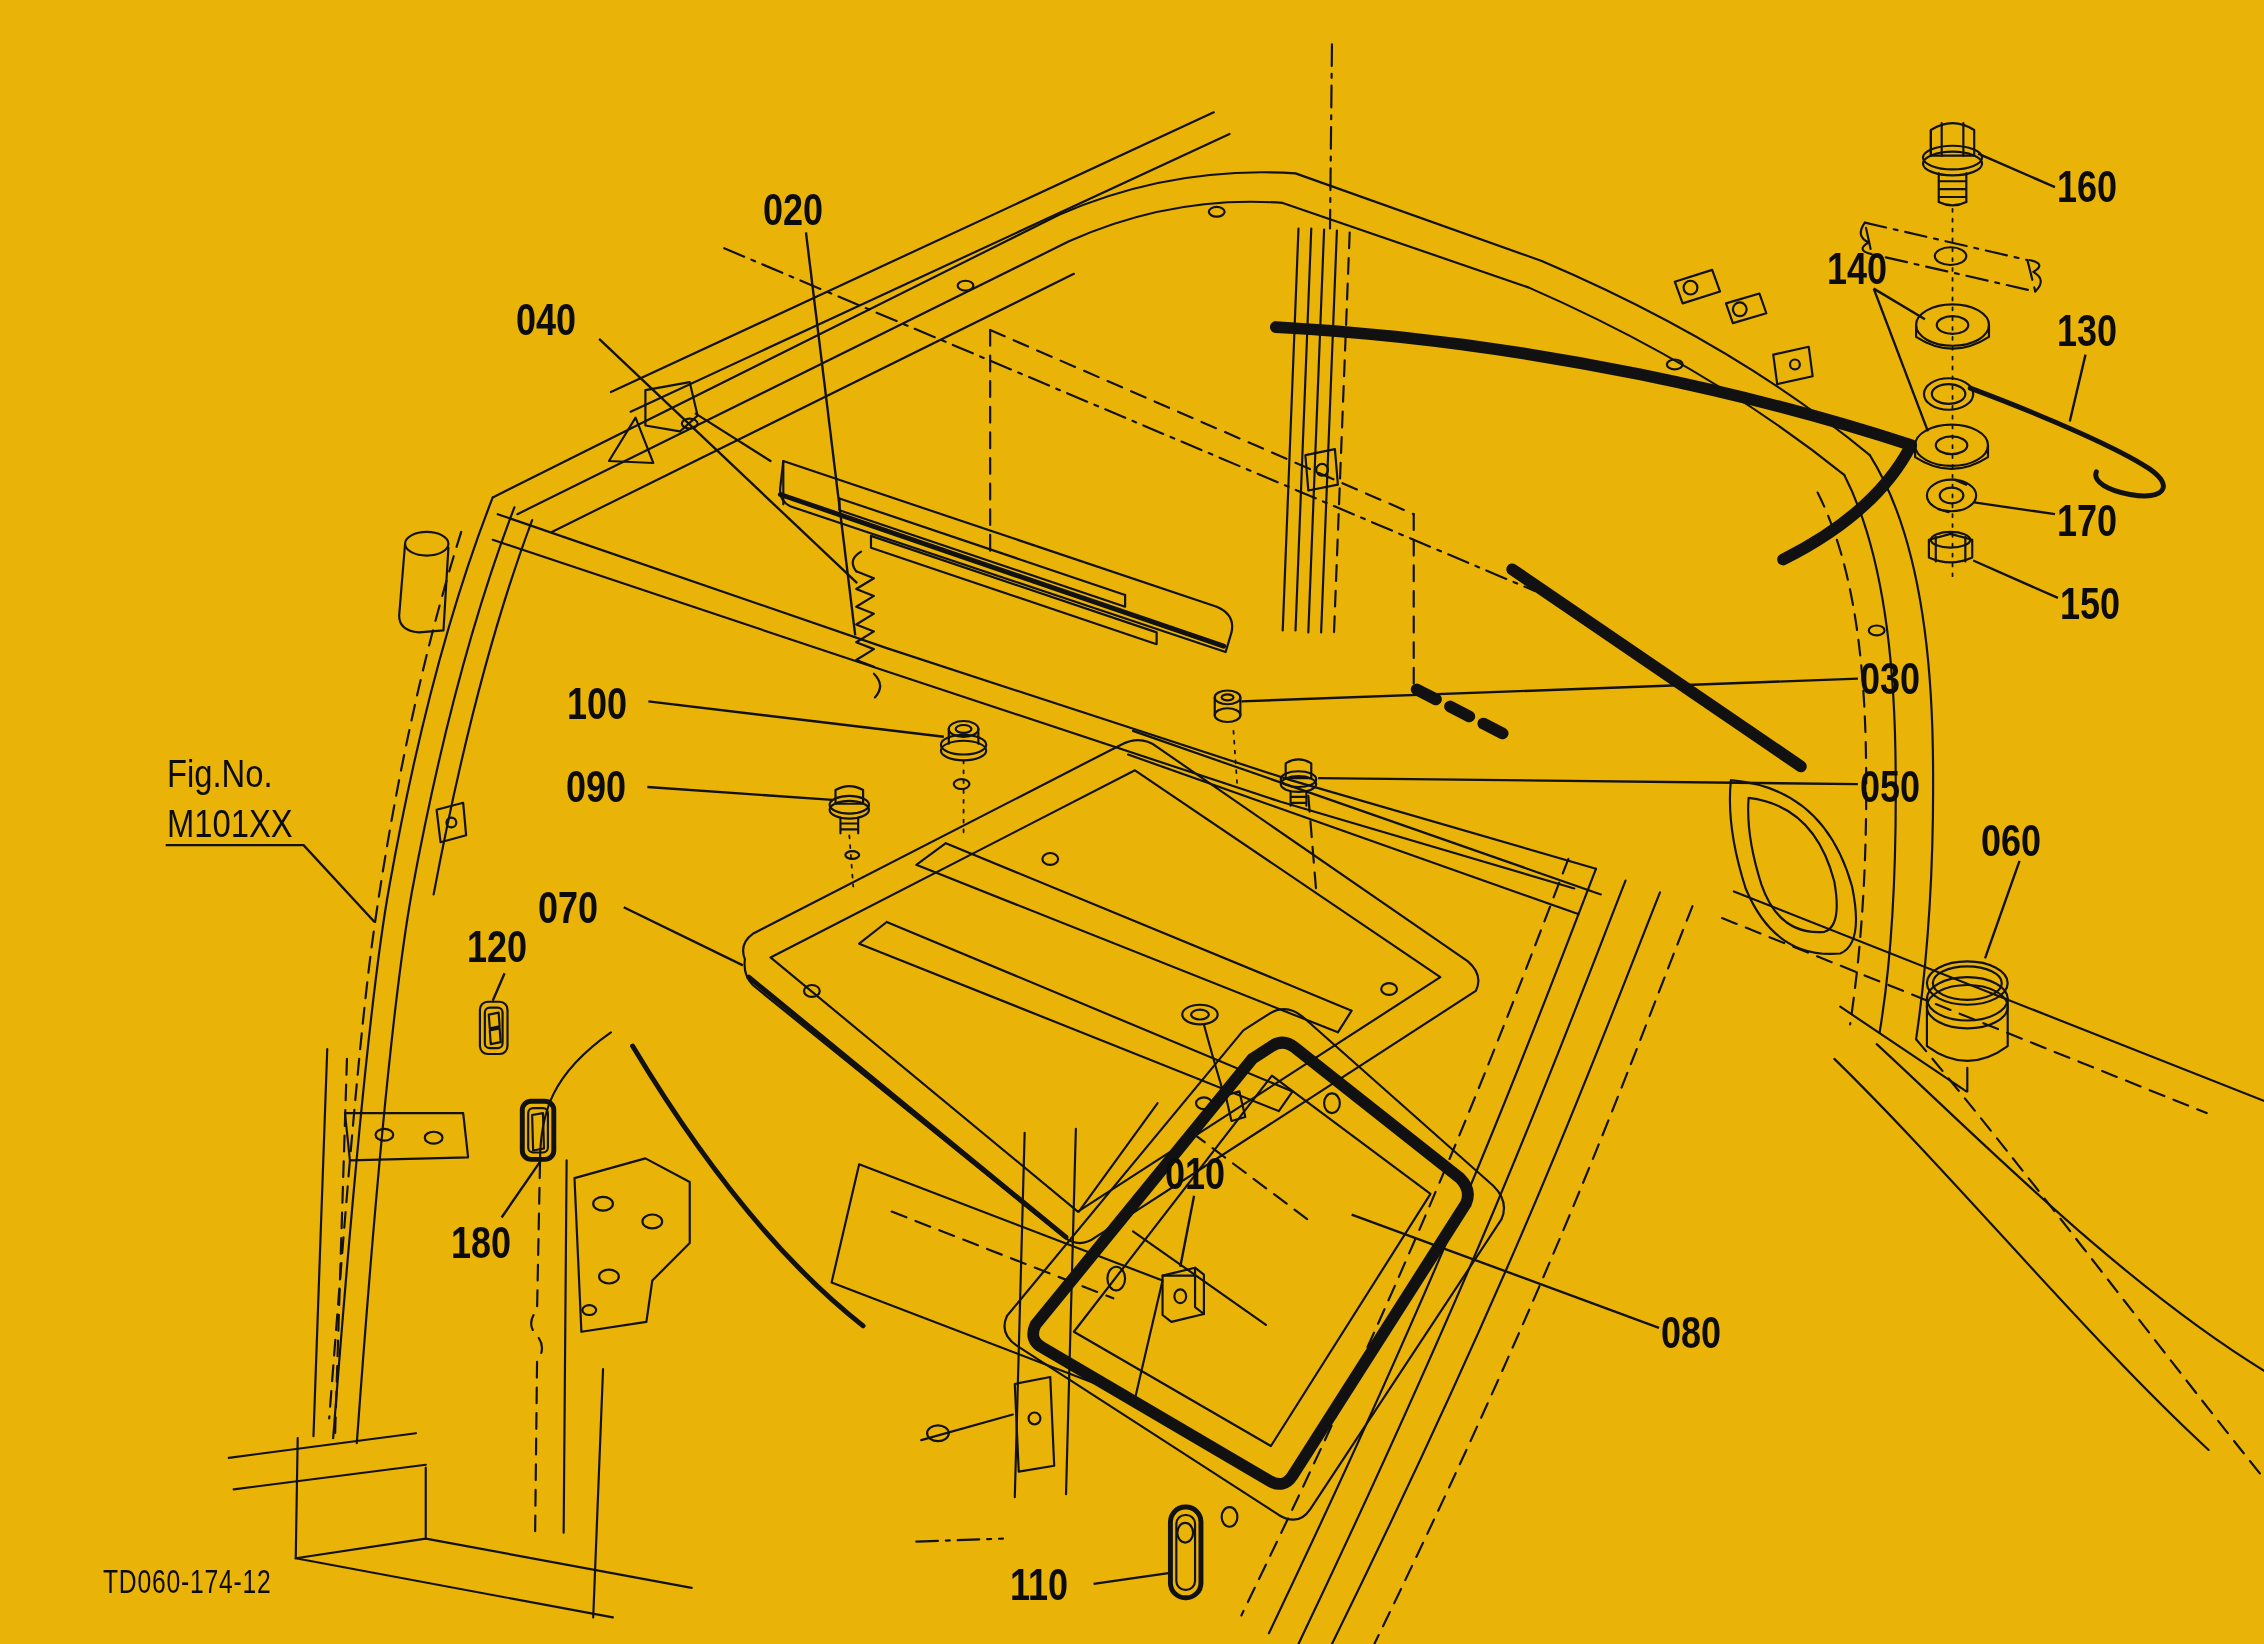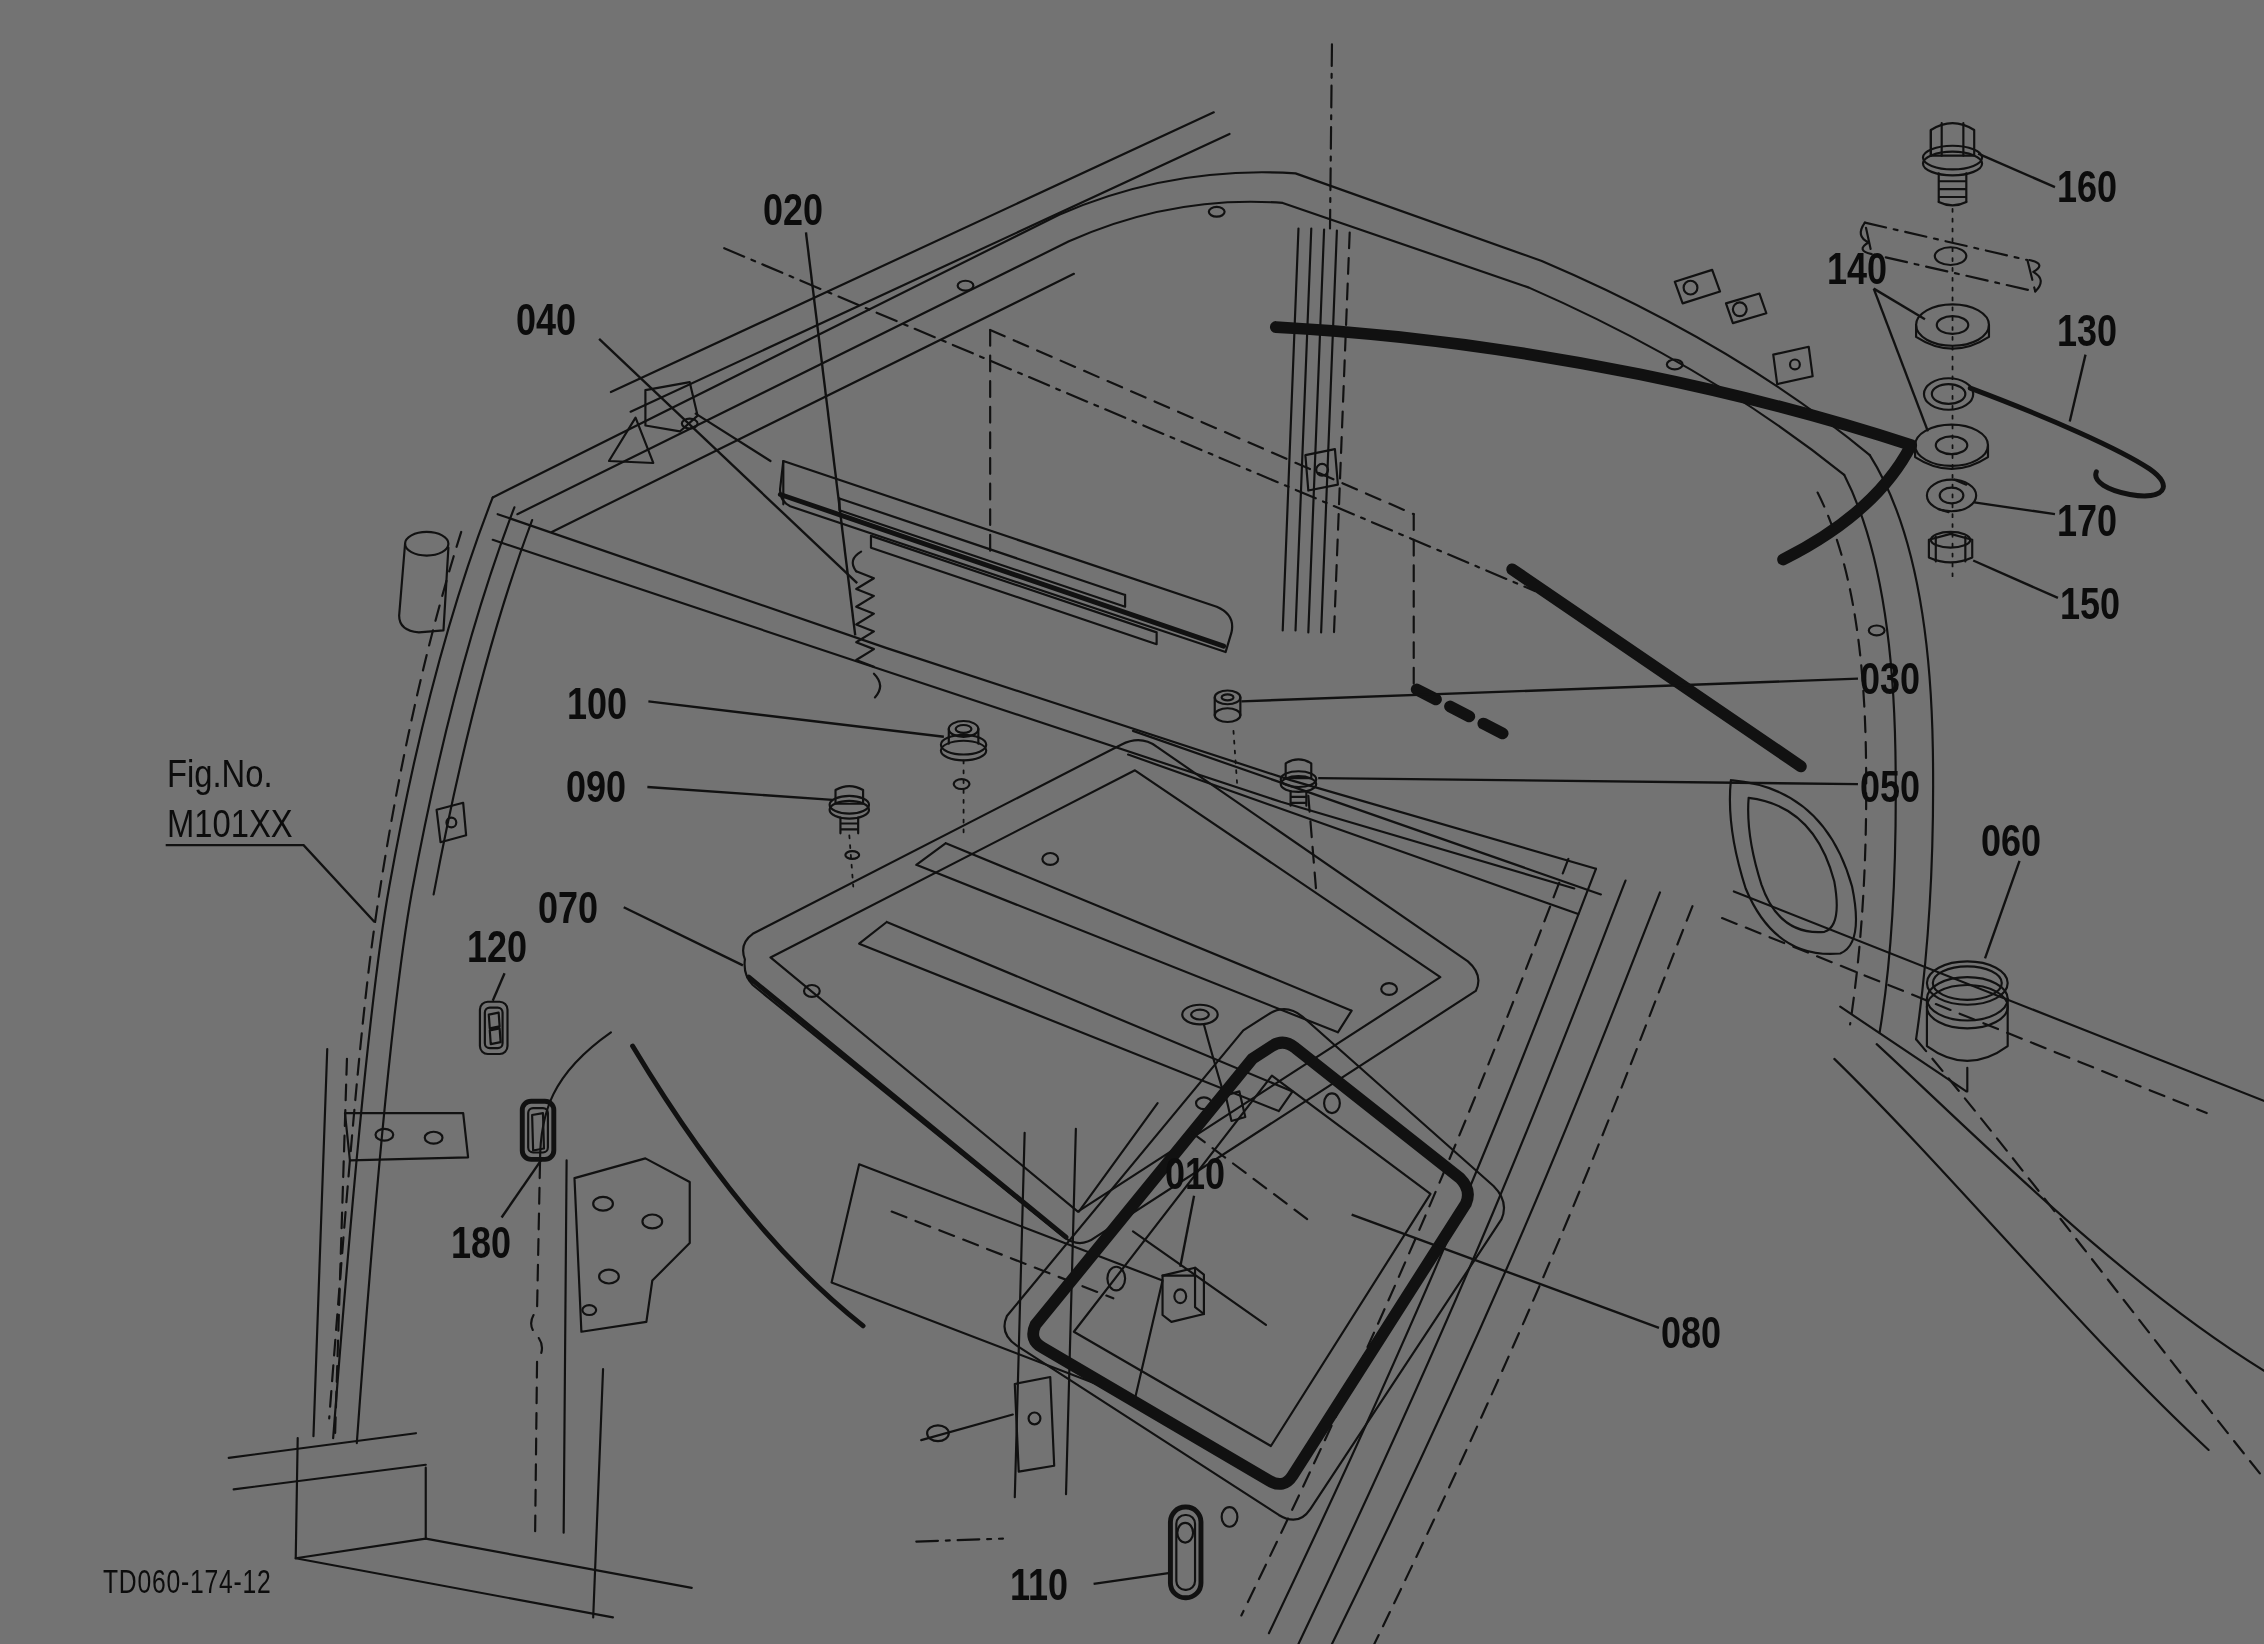--- a/index.html
+++ b/index.html
@@ -1,19 +1,19 @@
 <!DOCTYPE html>
 <html><head>
 <meta charset="utf-8">
 <style>
   html,body{margin:0;padding:0;background:#e8e8e8;}
   .canvas{
     position:relative;
     width:2265px;height:1644px;
-    background:#737373;
+    background:#eab308;
     font-family:"Liberation Sans", sans-serif;
     overflow:hidden;
   }
   .canvas svg{position:absolute;left:0;top:0;}
   .lbl{
     position:absolute;
     color:#0c0c0c;
     font-size:45px;
     font-weight:700;
     letter-spacing:0px;

